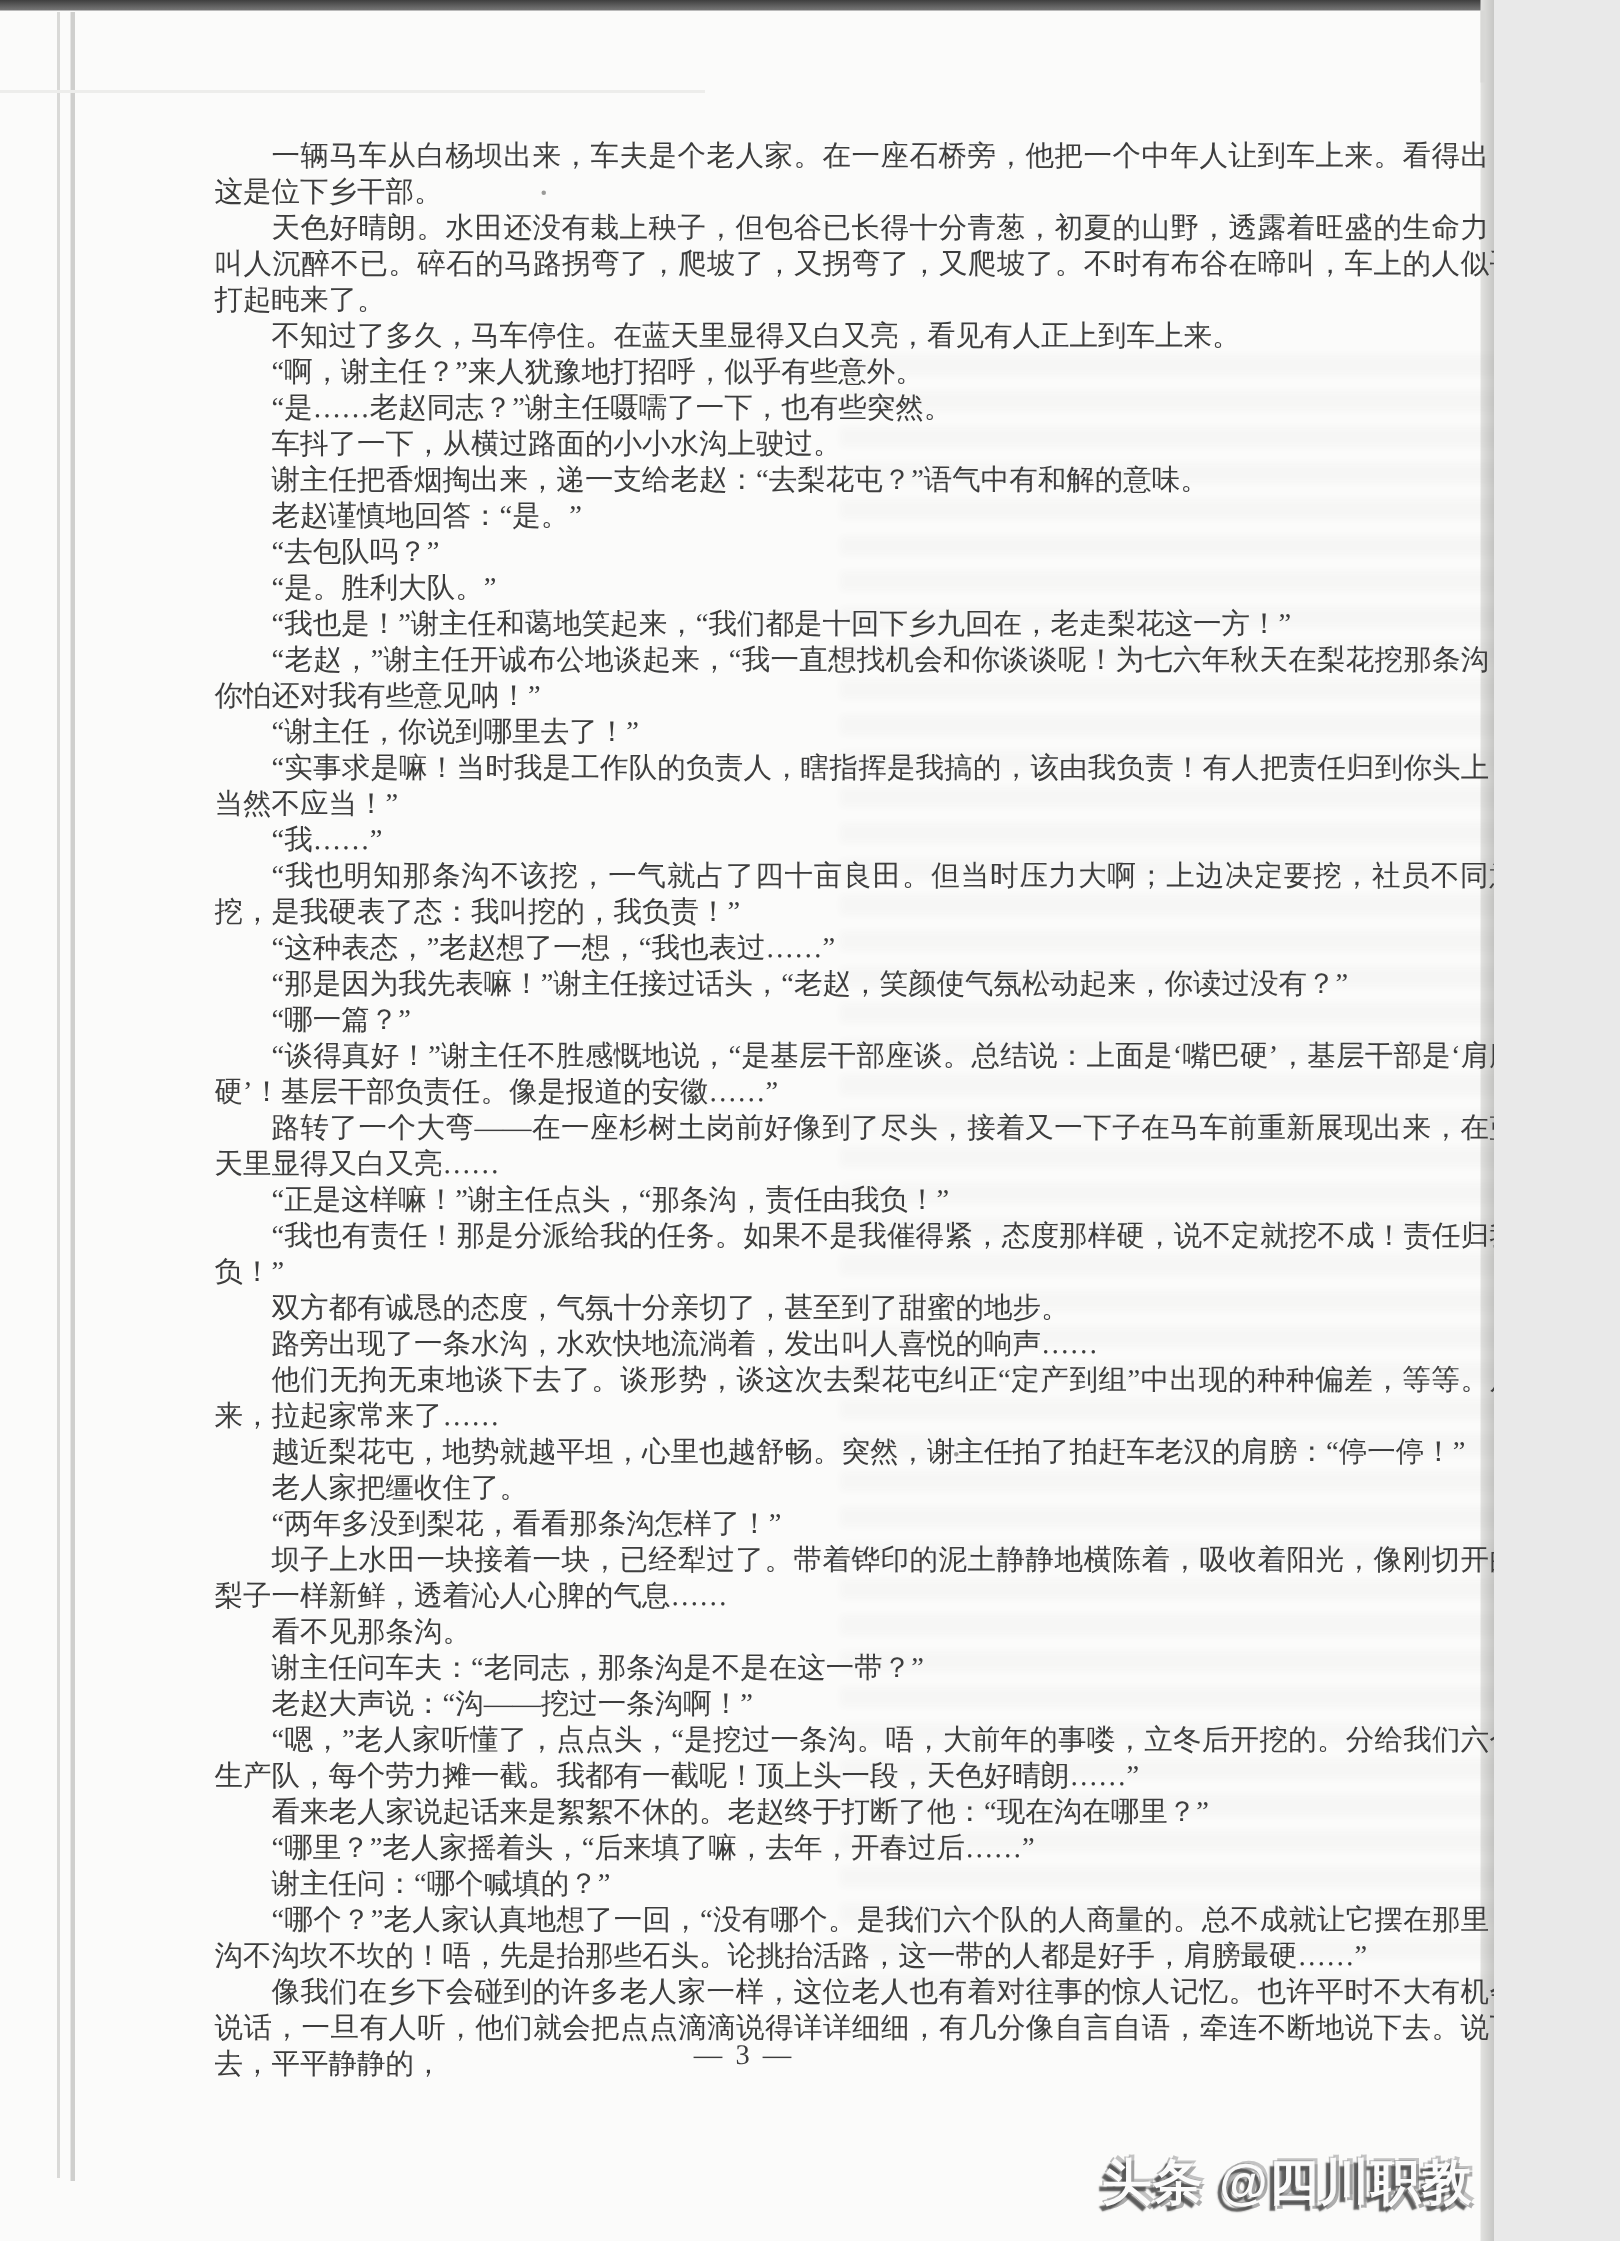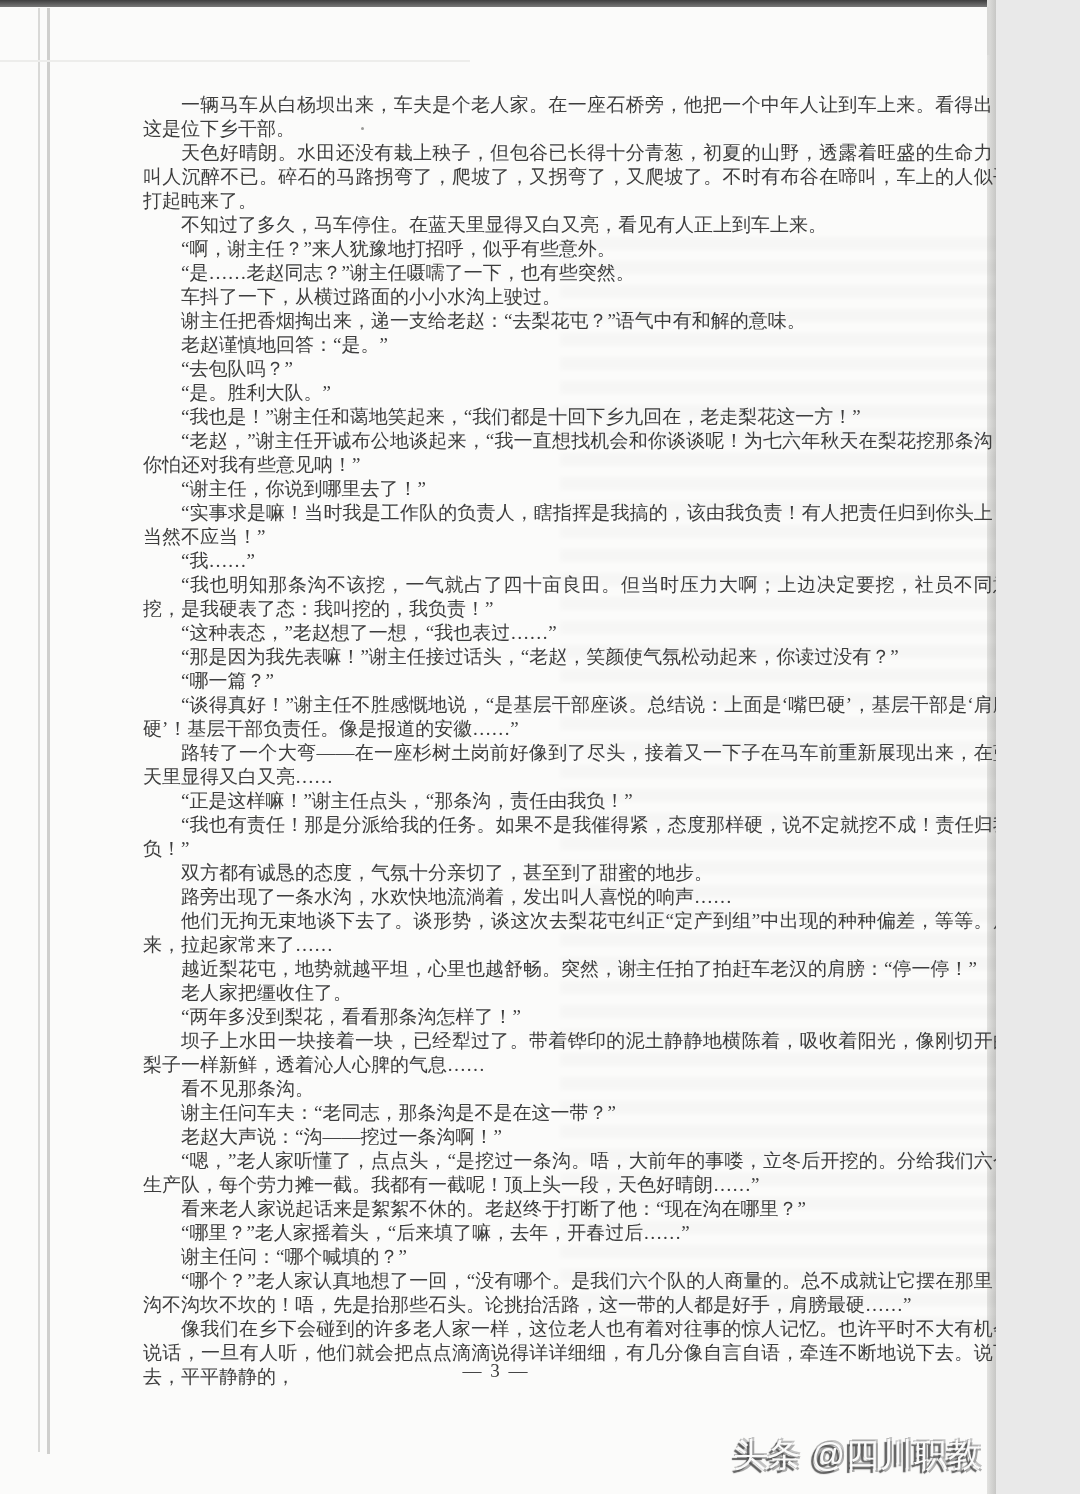--- a/index.html
+++ b/index.html
@@ -26,21 +26,21 @@
   .text-block{position:absolute;left:143px;top:93px;width:869px;
     font-size:19px;line-height:24px;color:#3d3d3d;text-align:justify;}
   .text-block p{margin:0;text-indent:2em;word-break:break-all;}
 
   .page-number{position:absolute;left:0;top:1360px;width:1080px;text-align:center;
     font-size:19px;color:#3c3c3c;letter-spacing:2px;
     transform:translateX(-44px);}
 
   .watermark{position:absolute;right:14px;bottom:16px;
     font-family:"Liberation Sans","DejaVu Sans",sans-serif;
-    font-size:33px;font-weight:400;letter-spacing:1px;color:#fbfbfb;
+    font-size:33px;font-weight:700;letter-spacing:1px;color:#fbfbfb;
     text-shadow:-3px 3px 1px rgba(75,75,75,0.9),
                  2px -2px 0 rgba(150,150,150,0.55),
                 -1px -1px 0 rgba(120,120,120,0.5),
                  2px 2px 0 rgba(110,110,110,0.55);}
 </style>
 </head>
 <body>
 
 <div class="screen">
 

